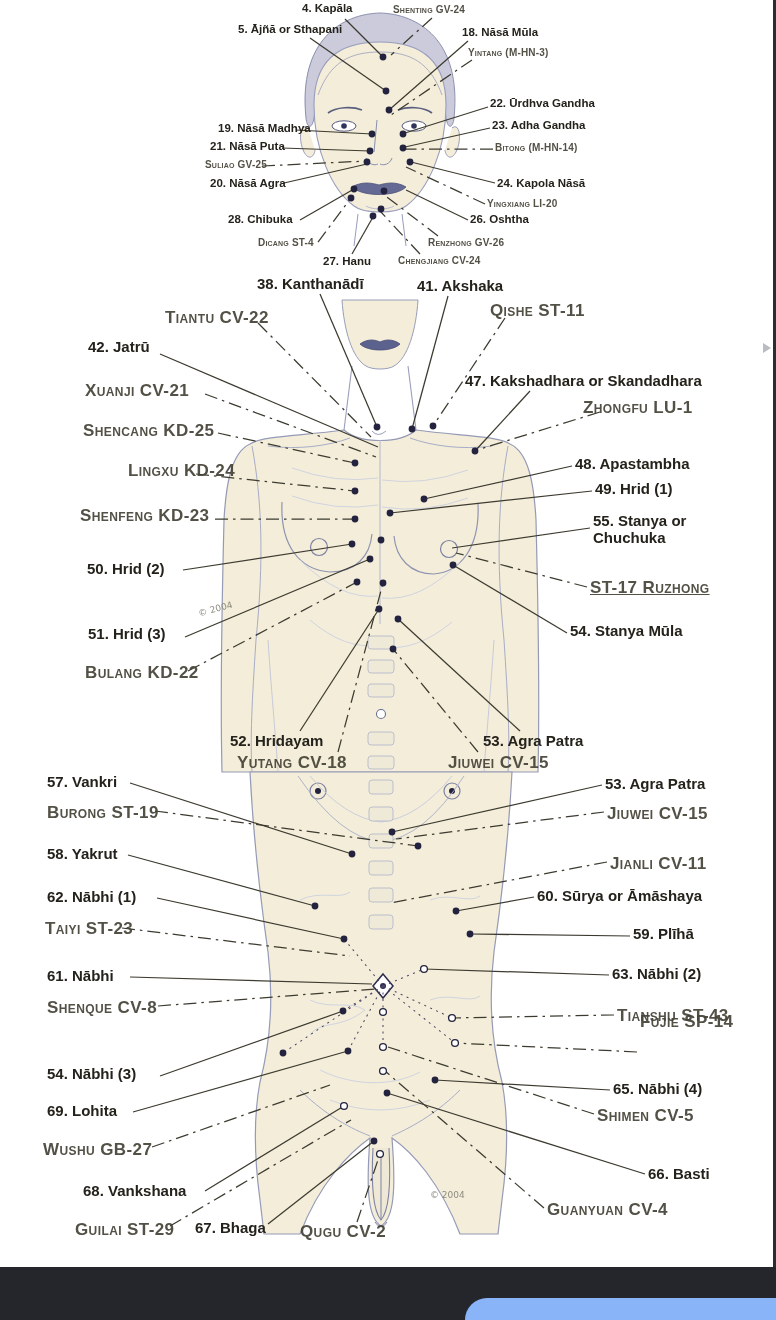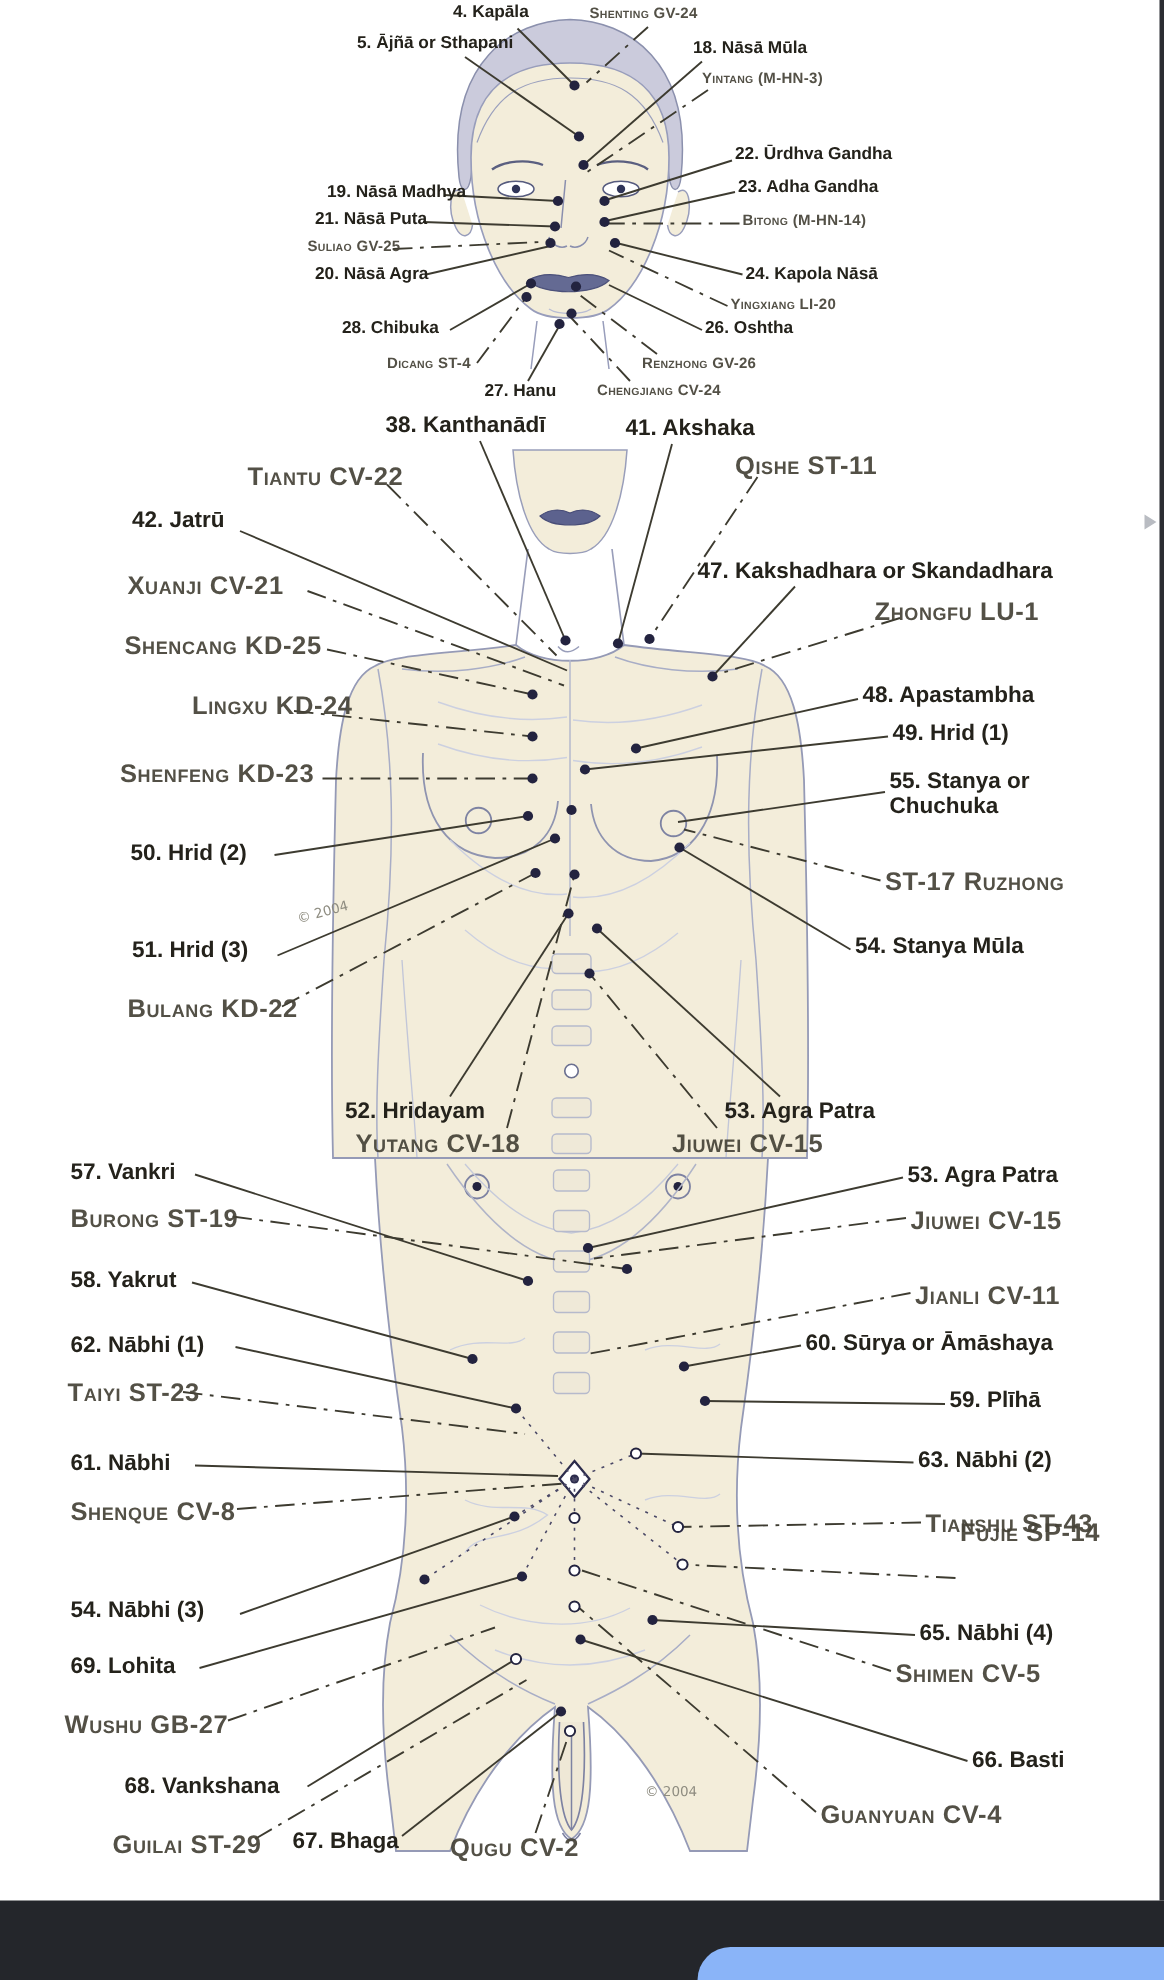--- a/index.html
+++ b/index.html
@@ -266,21 +266,21 @@
       <div class="lbl s2 a" style="left: 85px; top: 381px;">Xuanji CV-21</div>
       <div class="lbl s2 m" style="left: 465px; top: 373px;">47. Kakshadhara or Skandadhara</div>
       <div class="lbl s2 a" style="left: 583px; top: 398px;">Zhongfu LU-1</div>
       <div class="lbl s2 a" style="left: 83px; top: 421px;">Shencang KD-25</div>
       <div class="lbl s2 a" style="left: 83px; top: 461px; margin-left: 45px;">Lingxu KD-24</div>
       <div class="lbl s2 m" style="left: 575px; top: 456px;">48. Apastambha</div>
       <div class="lbl s2 m" style="left: 595px; top: 481px;">49. Hrid (1)</div>
       <div class="lbl s2 a" style="left: 80px; top: 506px;">Shenfeng KD-23</div>
       <div class="lbl s2 m wrap" style="left: 593px; top: 513px; max-width: 105px;">55. Stanya or Chuchuka</div>
       <div class="lbl s2 m" style="left: 87px; top: 561px;">50. Hrid (2)</div>
-      <div class="lbl s2 a" style="left: 590px; top: 578px;">ST-17 Ruzhong</div>
+      <div class="lbl s2 a" style="left: 590px; top: 578px; text-decoration: underline;">ST-17 Ruzhong</div>
       <div class="lbl s2 m" style="left: 88px; top: 626px;">51. Hrid (3)</div>
       <div class="lbl s2 a" style="left: 85px; top: 663px;">Bulang KD-22</div>
       <div class="lbl s2 m" style="left: 570px; top: 623px;">54. Stanya Mūla</div>
       <div class="lbl s2 m" style="left: 230px; top: 733px;">52. Hridayam</div>
       <div class="lbl s2 a" style="left: 237px; top: 753px;">Yutang CV-18</div>
       <div class="lbl s2 m" style="left: 483px; top: 733px;">53. Agra Patra</div>
       <div class="lbl s2 a" style="left: 448px; top: 753px;">Jiuwei CV-15</div>
       <div class="lbl s3 m" style="left: 47px; top: 774px;">57. Vankri</div>
       <div class="lbl s3 a" style="left: 47px; top: 803px;">Burong ST-19</div>
       <div class="lbl s3 m" style="left: 47px; top: 846px;">58. Yakrut</div>

